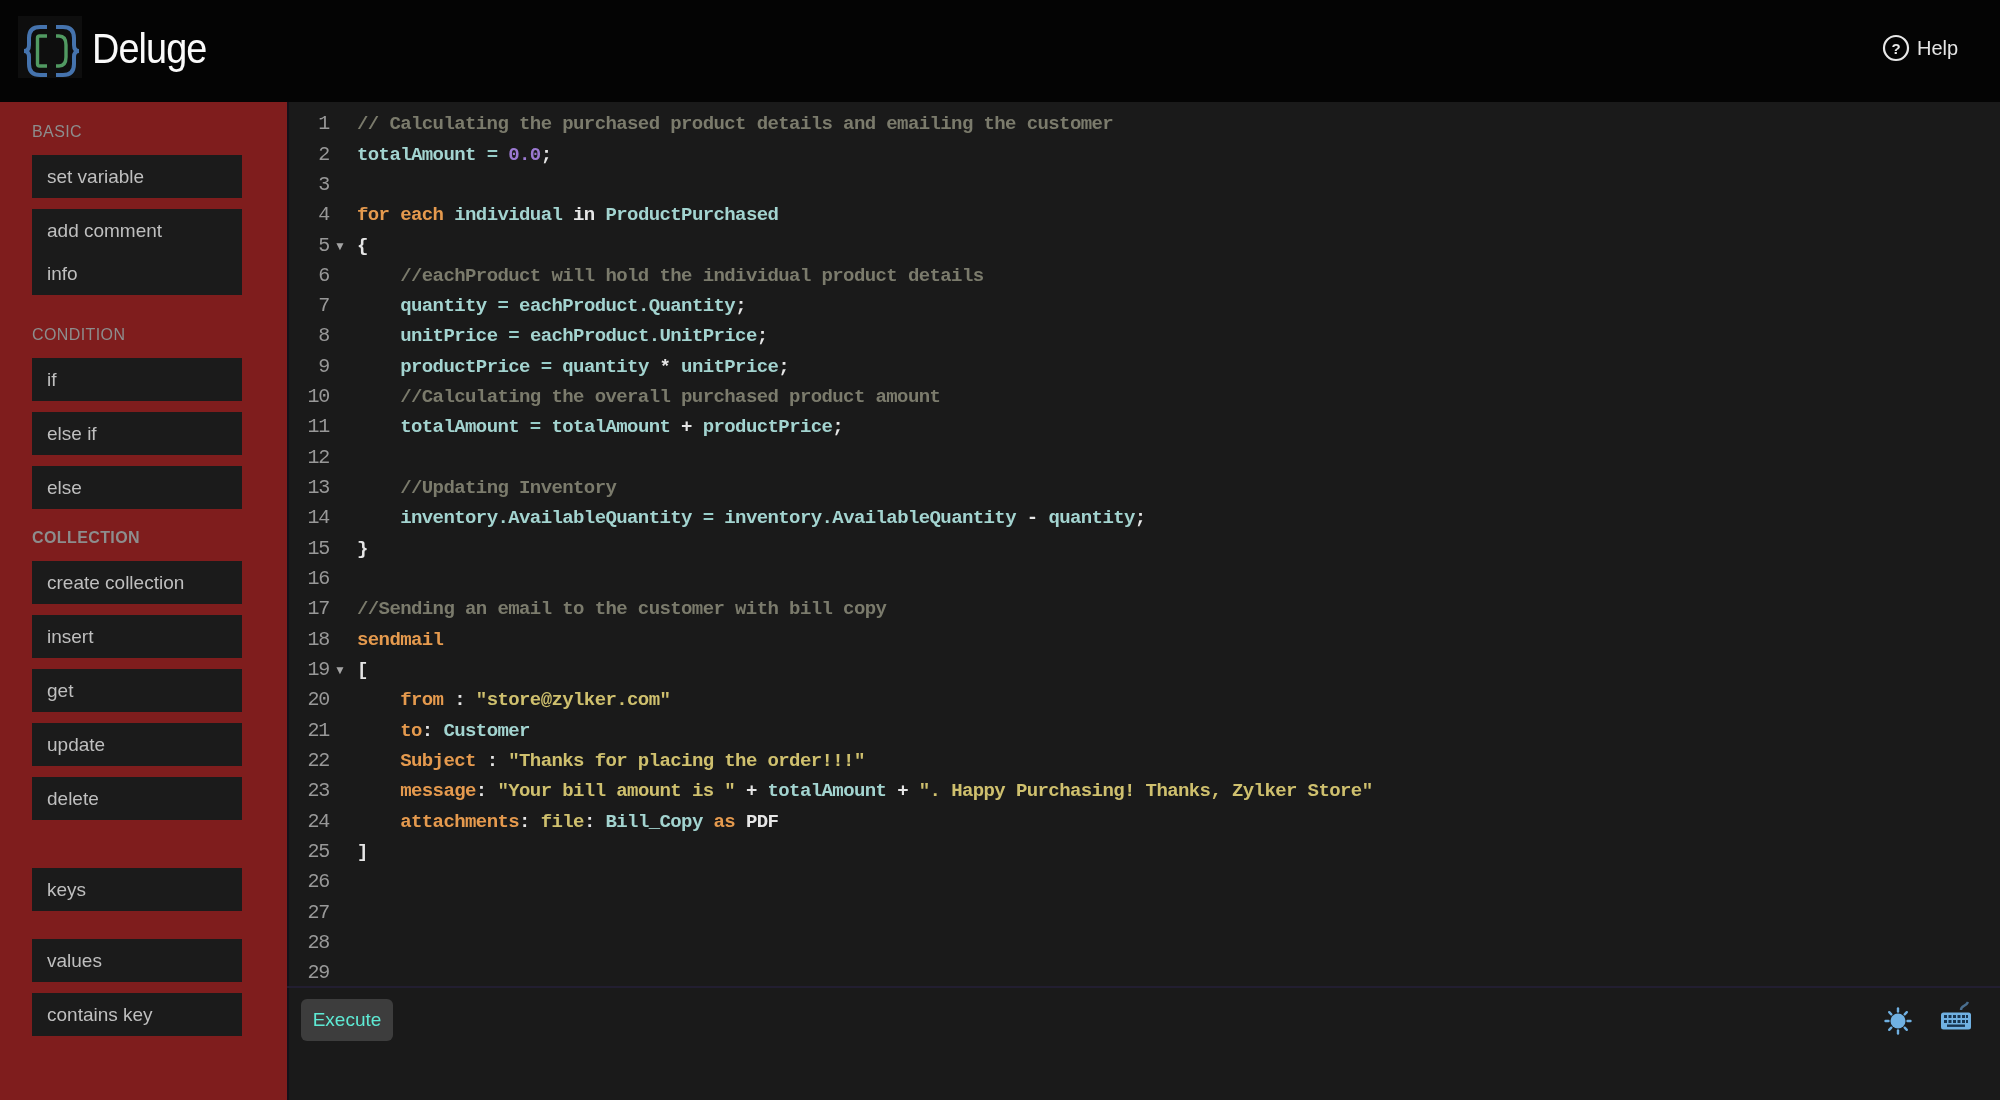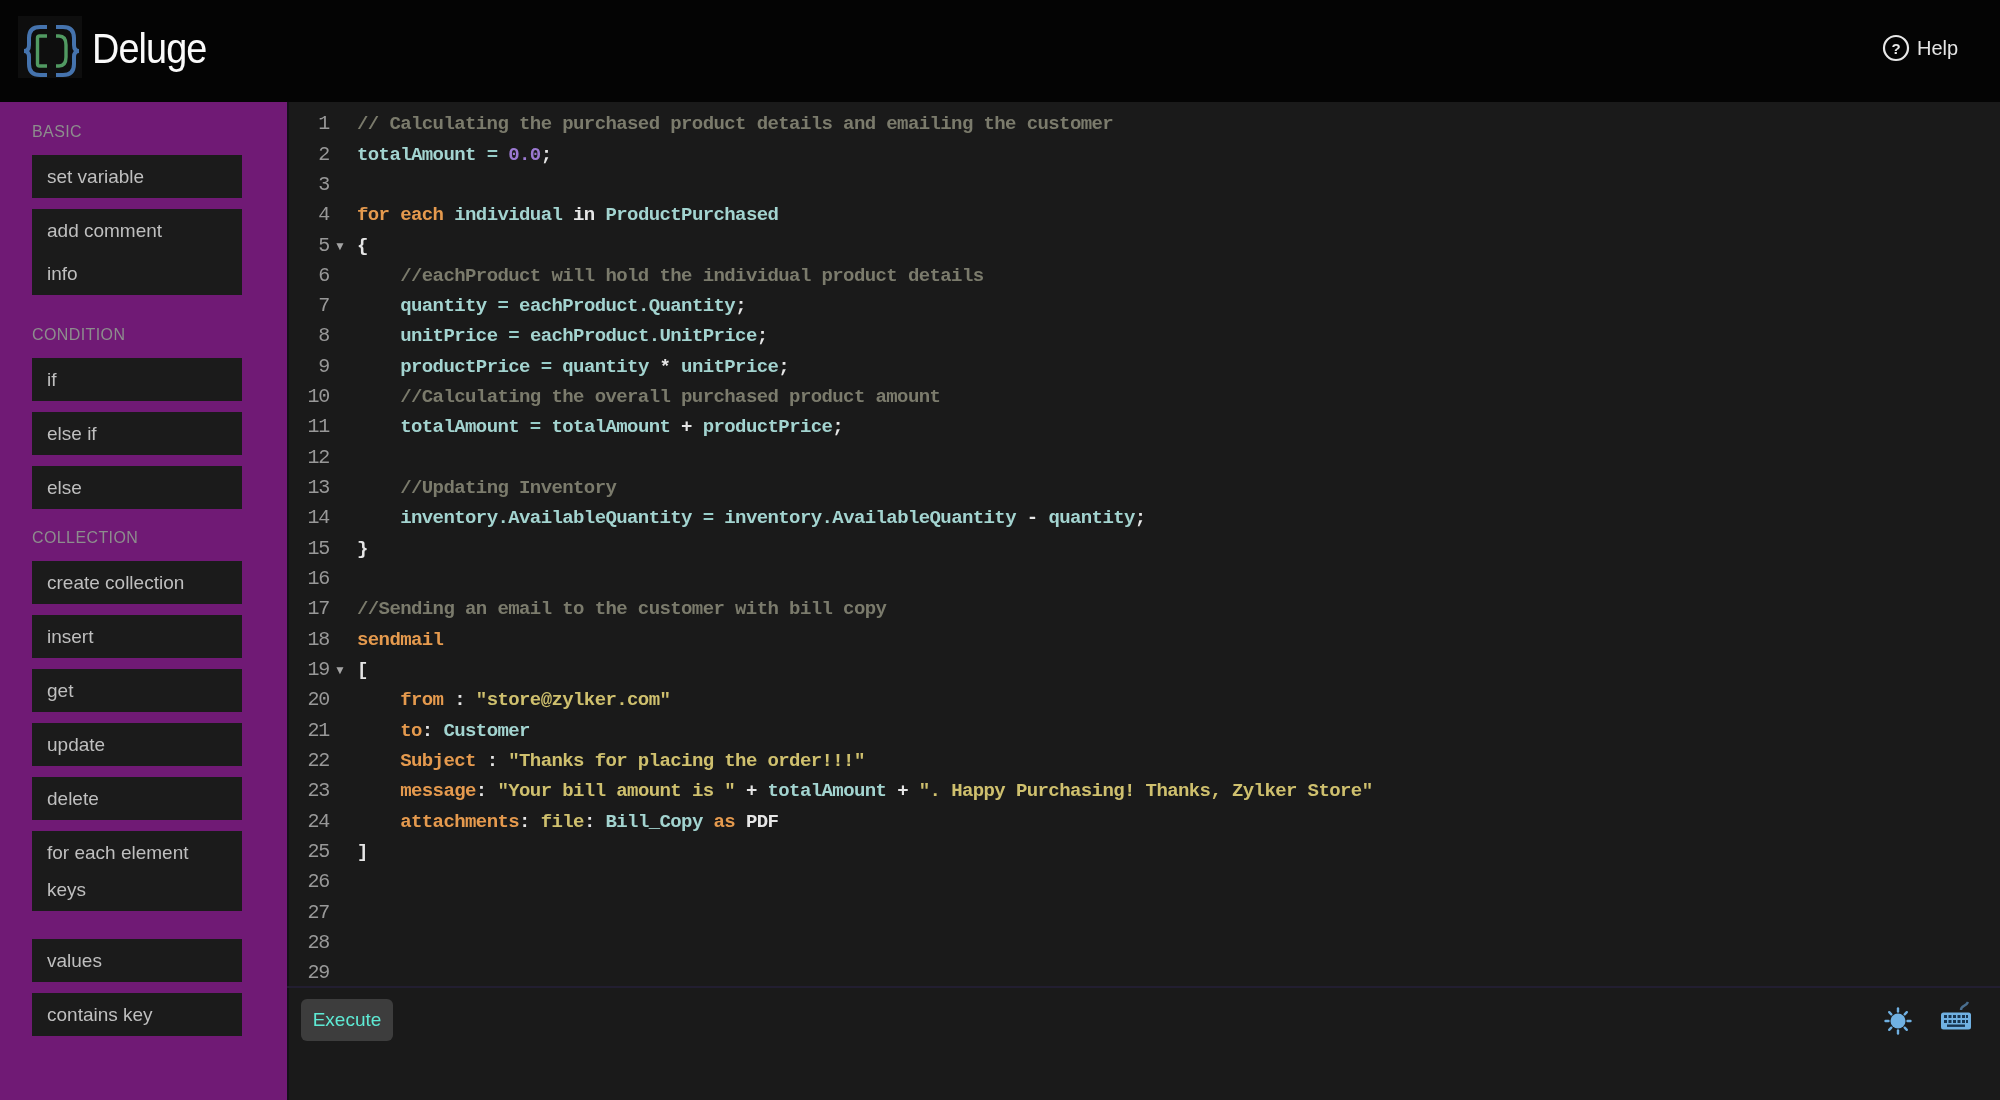--- a/index.html
+++ b/index.html
@@ -3,21 +3,21 @@
 <meta charset="utf-8">
 <style>
   * { margin:0; padding:0; box-sizing:border-box; }
   html,body { width:2000px; height:1100px; background:#000; overflow:hidden; }
   body { position:relative; font-family:"Liberation Sans", sans-serif; }
   .header { position:absolute; left:0; top:0; width:2000px; height:102px; background:#040404; }
   .logobg { position:absolute; left:18px; top:16px; width:64px; height:62px; background:#0e0e0e; }
   .brand { position:absolute; left:92px; top:25px; font-size:42px; color:#fafafa; letter-spacing:-1px; transform:scaleX(0.9); transform-origin:left top; }
   .helpwrap { position:absolute; left:1882px; top:34px; }
   .helptxt { position:absolute; left:35px; top:3px; font-size:20px; color:#e5e5e5;text-align:right; }
-  .sidebar { position:absolute; left:0; top:102px; width:287px; height:998px; background:#701a75; }
+  .sidebar { position:absolute; left:0; top:102px; width:287px; height:998px; background:#7f1d1d; }
   .sec { position:absolute; left:32px; font-size:16px; color:#8d8d8d; letter-spacing:0.4px; }
   .sbtn { position:absolute; left:32px; width:210px; height:43px; background:#1b1b1b; color:#bfbfbf; font-size:19px; line-height:43px; padding-left:15px; border-radius:0; }
   .editor { position:absolute; left:287px; top:102px; width:1713px; height:998px; background:#1a1a1a; border-left:2px solid #131019; }
   .gutter { position:absolute; left:260px; top:109.2px; width:69px; text-align:right;
             font-family:"Liberation Mono", monospace; font-size:20px; line-height:30.33px; letter-spacing:-1.2px;
             color:#989898; white-space:pre; }
   .code { position:absolute; left:357px; top:109.2px;
           font-family:"Liberation Mono", monospace; font-size:19px; line-height:30.33px; letter-spacing:-0.6px;
           font-weight:bold; color:#e6e6e6; white-space:pre; }
   .fold { position:absolute; left:332px; width:16px; text-align:center; font-size:12px; color:#a5a5a5; }
@@ -53,27 +53,26 @@
 
 <div class="sidebar">
   <div class="sec" style="top:21px;">BASIC</div>
   <div class="sbtn" style="top:53px;">set variable</div>
   <div class="sbtn" style="top:107px;">add comment</div>
   <div class="sbtn" style="top:150px;">info</div>
   <div class="sec" style="top:224px;">CONDITION</div>
   <div class="sbtn" style="top:256px;">if</div>
   <div class="sbtn" style="top:310px;">else if</div>
   <div class="sbtn" style="top:364px;">else</div>
-  <div class="sec" style="top:427px;">COLLECTION</div>
+  <div class="sec" style="top:427px;font-weight:bold;">COLLECTION</div>
   <div class="sbtn" style="top:459px;">create collection</div>
   <div class="sbtn" style="top:567px;">get</div>
   <div class="sbtn" style="top:513px;">insert</div>
   <div class="sbtn" style="top:621px;">update</div>
   <div class="sbtn" style="top:675px;">delete</div>
-  <div class="sbtn" style="top:729px;">for each element</div>
   <div class="sbtn" style="top:766px;">keys</div>
   <div class="sbtn" style="top:837px;">values</div>
   <div class="sbtn" style="top:891px;">contains key</div>
 </div>
 
 <div class="editor"></div>
 <div class="gutter">1
 2
 3
 4

